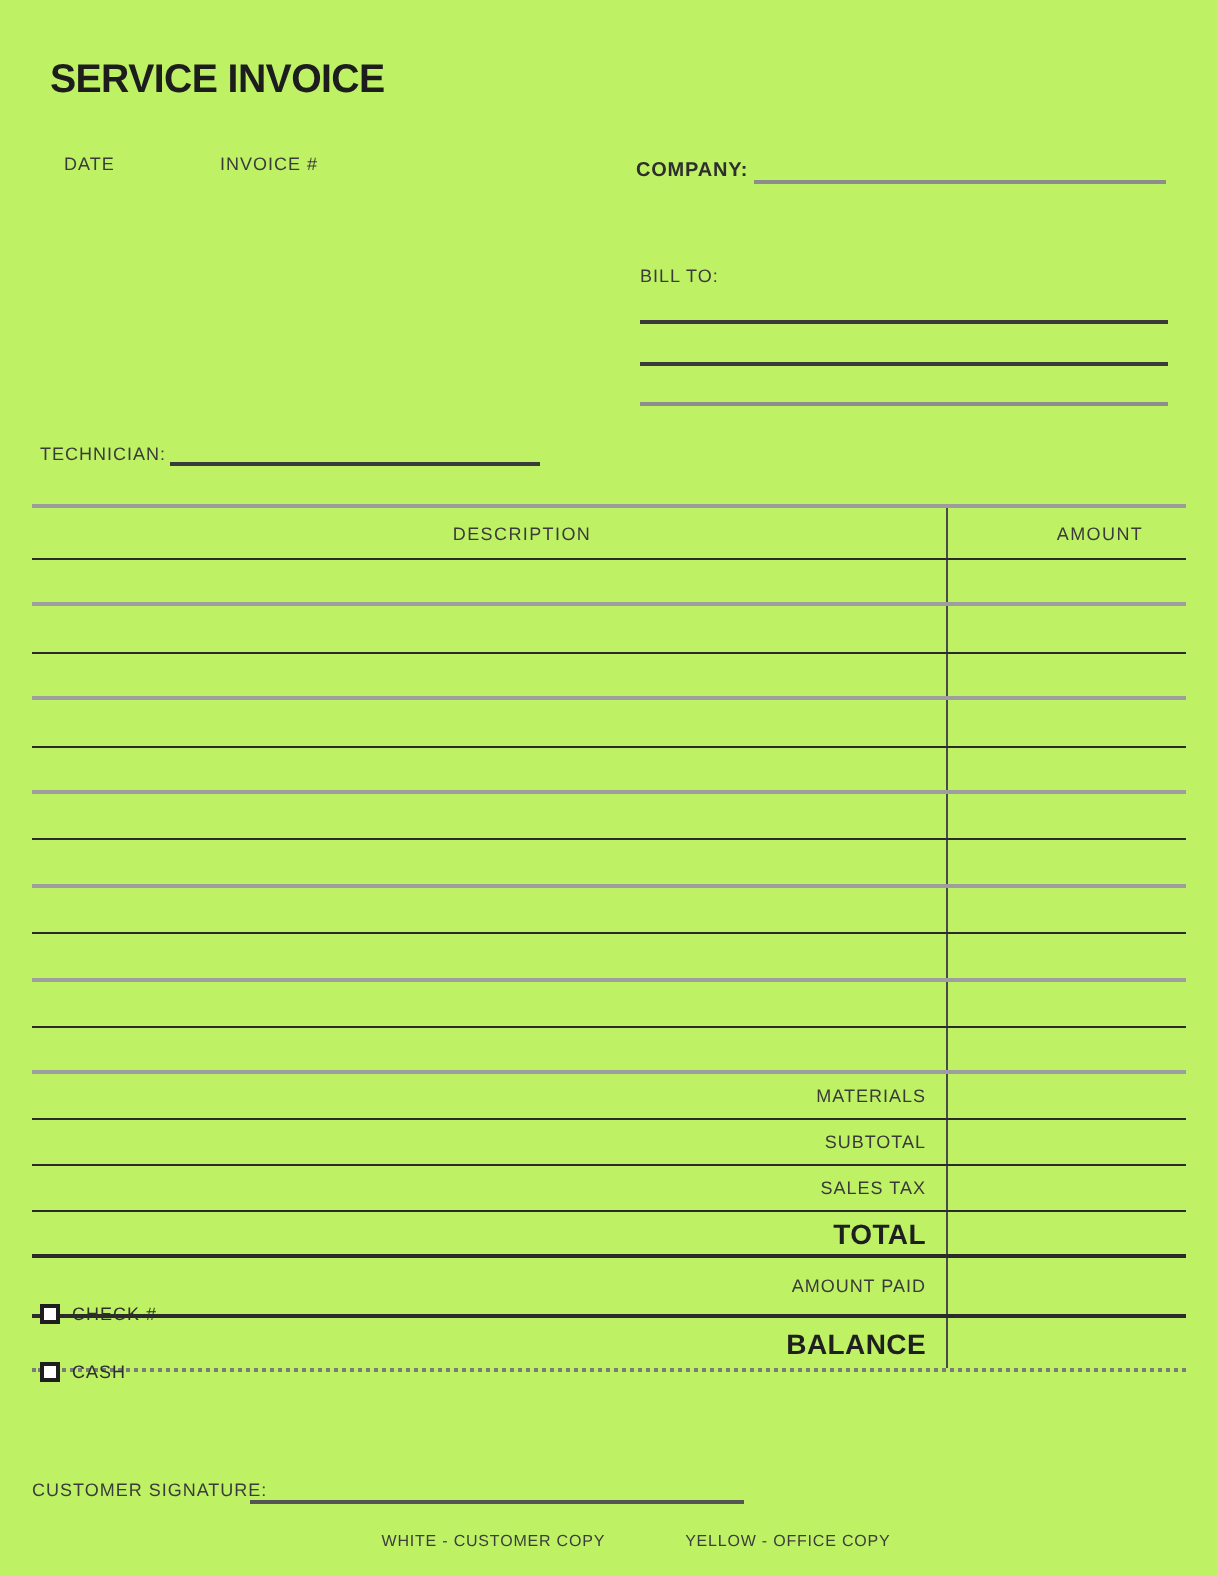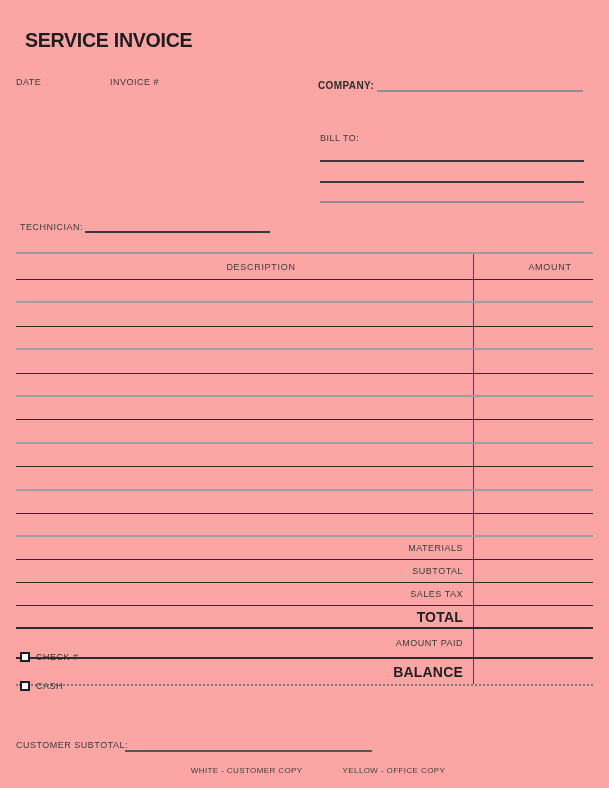--- a/index.html
+++ b/index.html
@@ -1,37 +1,37 @@
 <!DOCTYPE html>
 <html><head>
 <meta charset="utf-8">
 <style>
   * { margin:0; padding:0; box-sizing:border-box; }
   html,body { background:#ffffff; }
   .page {
     position:relative;
     width:609px; height:788px;
-    background:#fca5a5;
+    background:#bef264;
     font-family:"Liberation Sans", sans-serif;
     color:#2a2a2a;
     overflow:hidden;
   }
   .abs { position:absolute; }
 
   .title {
     left:25px; top:29px;
     font-size:20px; font-weight:bold; letter-spacing:-0.3px;
     color:#1d1d1d;
     transform:scaleX(0.98); transform-origin:left;
   }
 
   .small-label {
     font-size:9px; letter-spacing:0.5px; color:#3b3b3b;
   }
-  .date-label { left:16px; top:77px; }
+  .date-label { left:32px; top:77px; }
   .invoice-label { left:110px; top:77px; }
 
   .company-label { left:318px; top:80px; font-size:10px; font-weight:bold; color:#2e2e2e; letter-spacing:0.4px; }
   .company-line { left:377px; top:90px; width:206px; height:2px; background:#8d8d8d; }
 
   .billto-label { left:320px; top:133px; }
   .bill-line { left:320px; width:264px; height:1.5px; background:#3a3a3a; }
   .bill-line-1 { top:160px; }
   .bill-line-2 { top:181px; }
   .bill-line-3 { top:201px; background:#8d8d8d; height:2px; }
@@ -201,21 +201,21 @@
               <span class="checkbox"></span>
               <span class="check-label">CASH</span>
             </span>
             <span class="slabel">BALANCE</span>
           </div>
           <div class="cell amt-cell"></div>
         </div>
       </div>
   </div>
 
-  <div class="abs small-label signature-label">CUSTOMER SUBTOTAL:</div>
+  <div class="abs small-label signature-label">CUSTOMER SIGNATURE:</div>
   <div class="abs signature-line"></div>
 
   <div class="abs footer">
     <span>WHITE - CUSTOMER COPY</span>
     <span>YELLOW - OFFICE COPY</span>
   </div>
 
 </div>
 
 </body></html>

